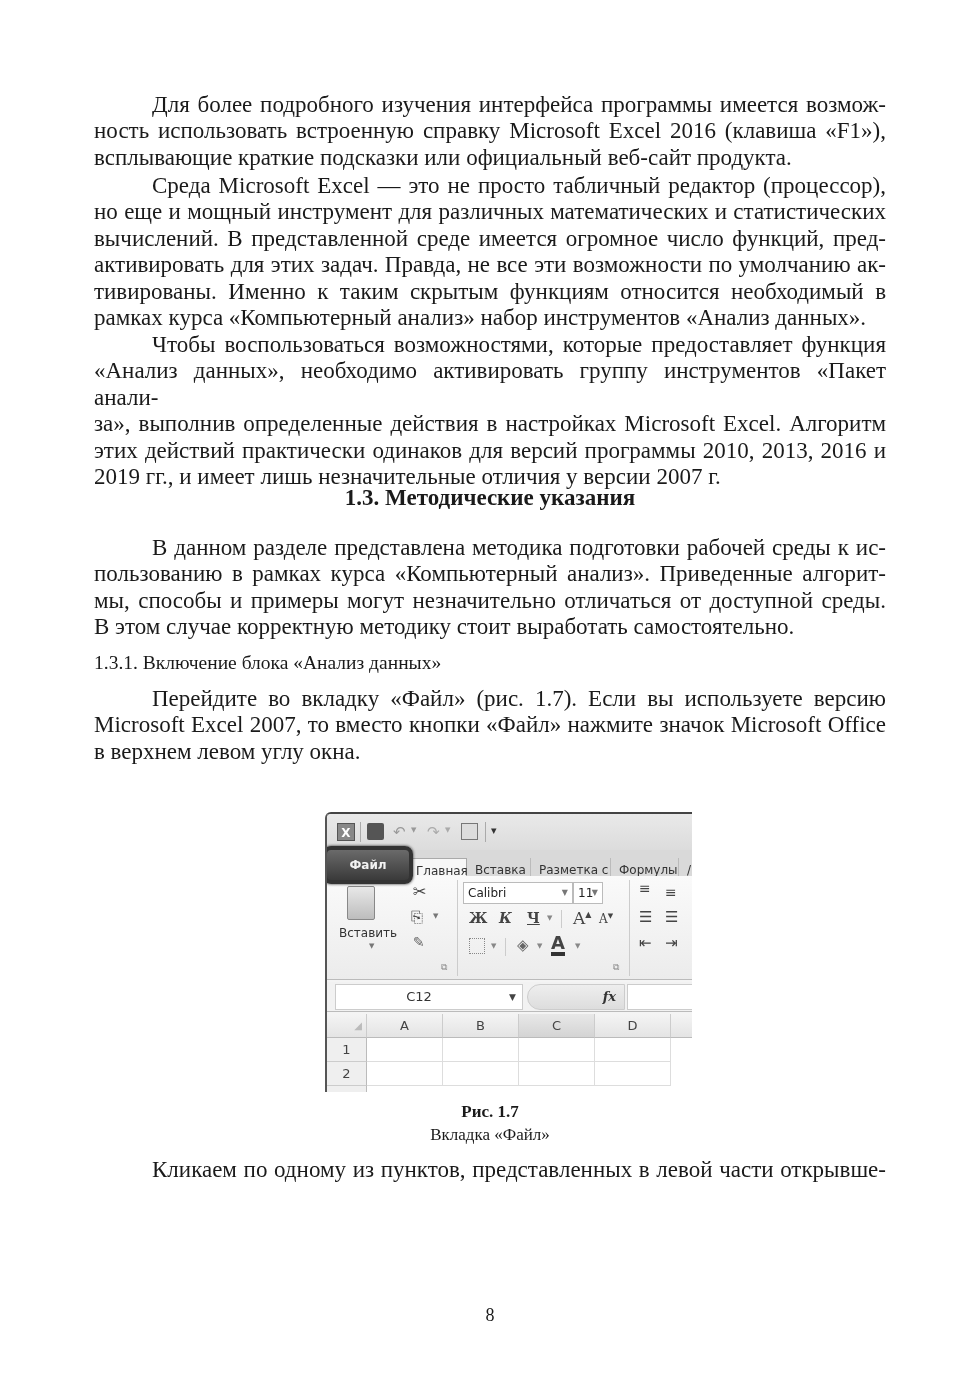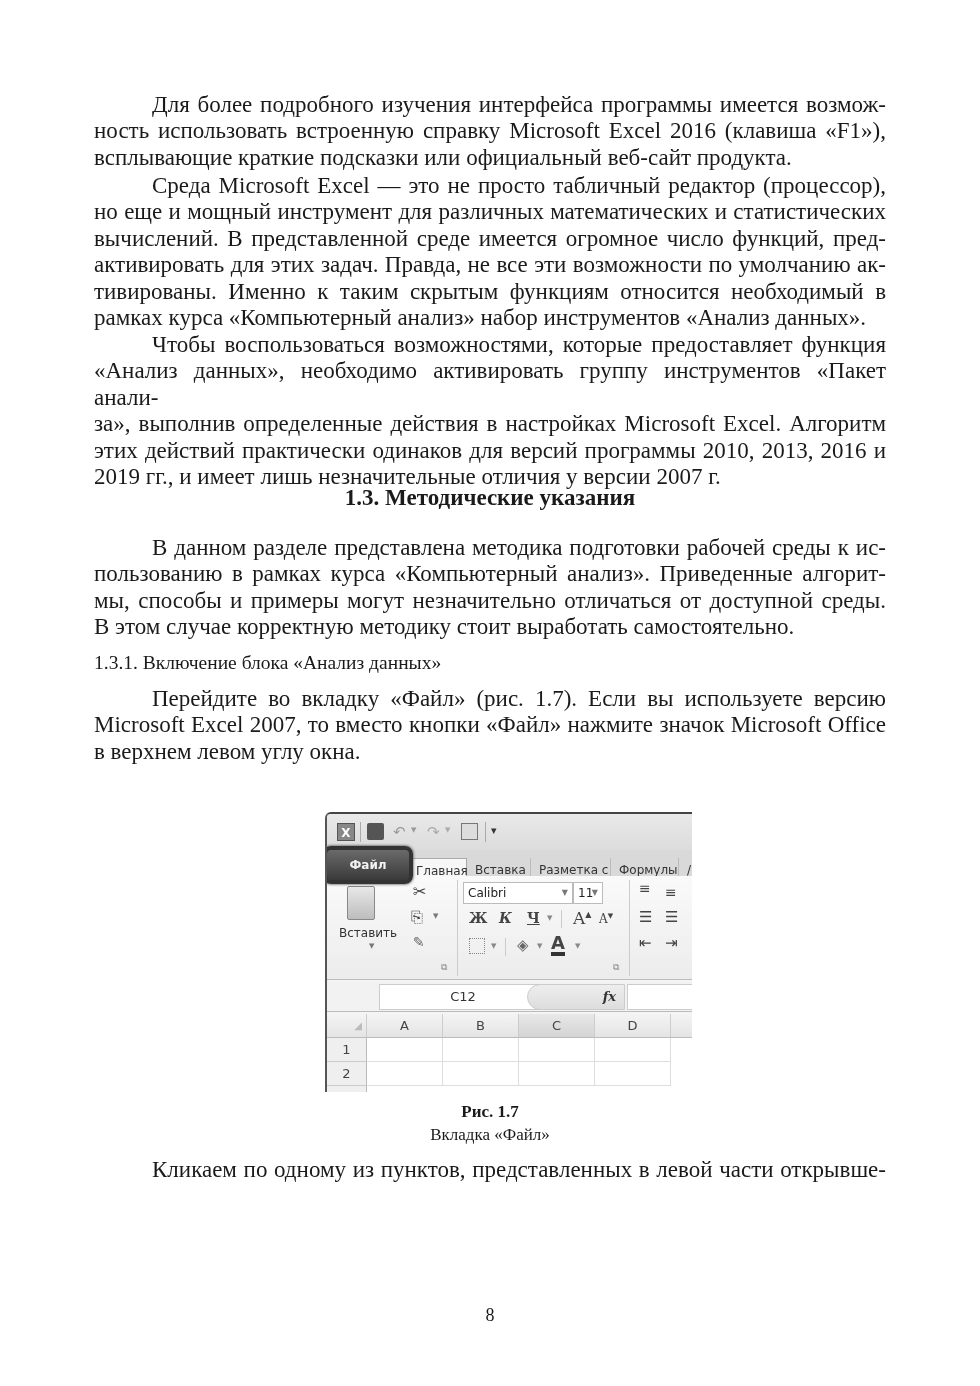--- a/index.html
+++ b/index.html
@@ -24,21 +24,21 @@
   .tab { position: absolute; top: 8px; height: 24px; font-size: 12px; line-height: 24px; padding: 0 4px; color: #333; border-right: 1px solid #bbb; white-space: nowrap; }
   .tab.active { background: #f7f7f7; border: 1px solid #aaa; border-bottom: none; }
   .file-btn { position: absolute; left: -4px; top: 32px; width: 90px; height: 38px; border-radius: 8px; border: 4px solid #333; background: linear-gradient(#6a6a6a, #3a3a3a); color: #f2f2f2; font-size: 12px; font-weight: bold; text-align: center; line-height: 30px; box-shadow: 0 0 3px #222; z-index: 5; }
   .ribbon { position: absolute; left: 0; top: 62px; width: 100%; height: 104px; background: linear-gradient(#fafafa, #ececec); border-bottom: 1px solid #bbb; }
   .grp-label { position: absolute; top: 84px; font-size: 12px; color: #666; white-space: nowrap; margin-top: 28px; }
   .ribbon .ic { position: absolute; font-size: 14px; color: #444; }
   .sep { position: absolute; top: 4px; width: 1px; height: 96px; background: #ccc; }
   .combo { position: absolute; background: #fff; border: 1px solid #bbb; height: 22px; font-size: 12px; line-height: 20px; padding-left: 4px; color: #222; }
   .combo .dd { position: absolute; right: 4px; top: 0; font-size: 8px; color: #777; }
   .fbar { position: absolute; left: 0; top: 168px; width: 100%; height: 30px; background: #f2f2f2; border-bottom: 1px solid #bbb; }
-  .namebox { position: absolute; left: 8px; top: 2px; width: 188px; height: 26px; background: #fff; border: 1px solid #ccc; font-size: 13px; line-height: 24px; text-align: center; padding-right: 20px; margin-left: 44px; }
+  .namebox { position: absolute; left: 8px; top: 2px; width: 188px; height: 26px; background: #fff; border: 1px solid #ccc; font-size: 13px; line-height: 24px; text-align: center; padding-right: 20px; }
   .namebox .dd { position: absolute; right: 6px; top: 0; font-size: 9px; color: #444; }
   .fx { position: absolute; left: 200px; top: 2px; width: 98px; height: 26px; background: linear-gradient(#eee,#ddd); border-radius: 13px 0 0 13px; border: 1px solid #ccc; font-size: 13px; font-style: italic; font-weight: bold; text-align: right; padding-right: 8px; line-height: 24px; font-family: "DejaVu Serif", serif; }
   .finput { position: absolute; left: 300px; top: 2px; width: 80px; height: 26px; background: #fff; border: 1px solid #ccc; }
   .grid { position: absolute; left: 0; top: 200px; width: 100%; height: 80px; background: #fff; }
   .colhdr { position: absolute; top: 0; height: 24px; background: linear-gradient(#f4f4f4, #e4e4e4); border-right: 1px solid #ccc; border-bottom: 1px solid #bbb; font-size: 13px; line-height: 24px; text-align: center; color: #444; }
   .colhdr.sel { background: linear-gradient(#e8e8e8, #d4d4d4); }
   .rowhdr { position: absolute; left: 0; width: 40px; height: 24px; background: #efefef; border-right: 1px solid #bbb; border-bottom: 1px solid #ccc; font-size: 13px; line-height: 24px; text-align: center; color: #444; }
   .cell { position: absolute; height: 24px; border-right: 1px solid #ddd; border-bottom: 1px solid #ddd; }
 
   .caption-num { position: absolute; left: 0; width: 980px; top: 1102px; text-align: center; font-weight: bold; font-size: 17px; }

